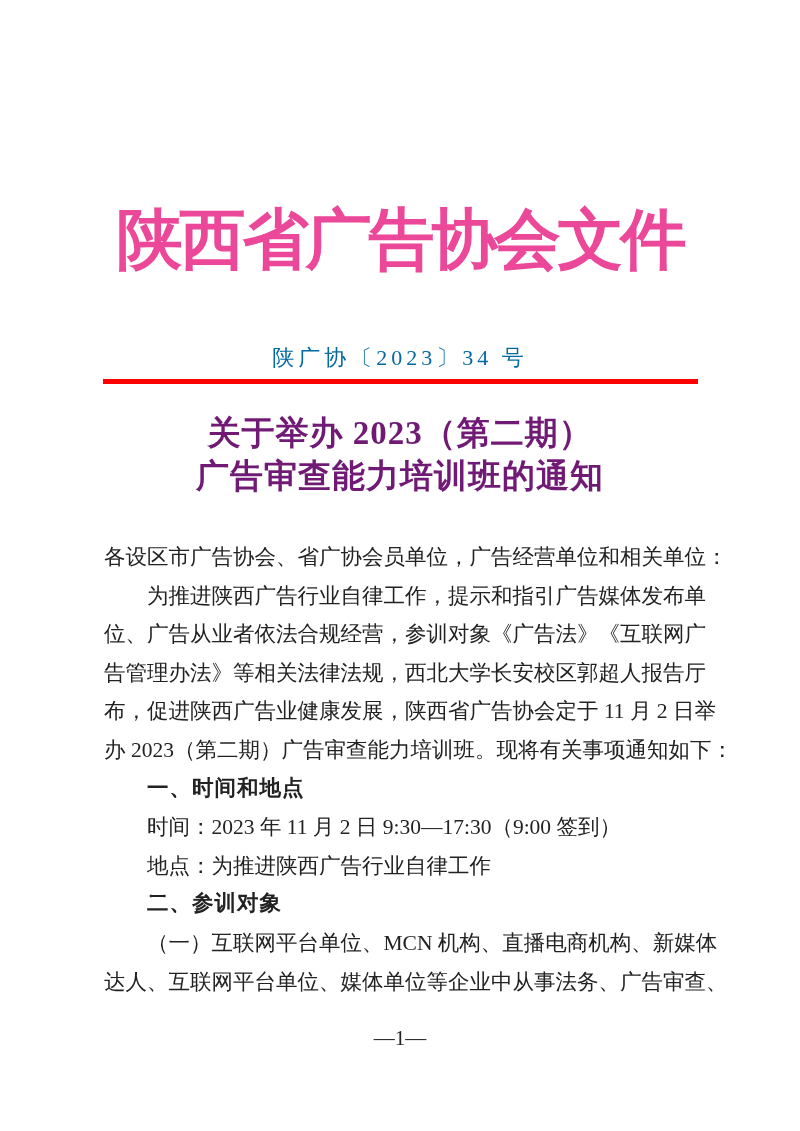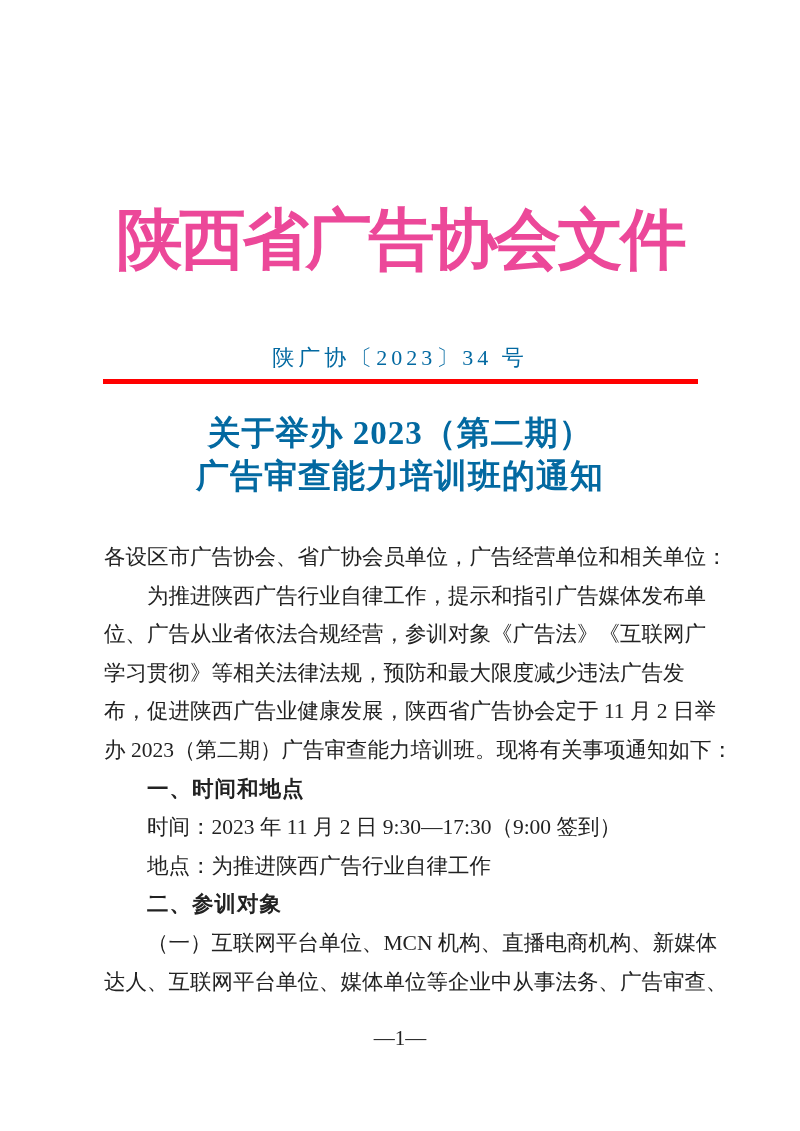--- a/index.html
+++ b/index.html
@@ -55,21 +55,21 @@
   
   .doc-title {
     position: absolute;
     top: 412px;
     left: 0;
     width: 100%;
     text-align: center;
     font-size: 33px;
     font-weight: bold;
     line-height: 43px;
-    color: #0369a1;
+    color: #701a75;
     letter-spacing: 1px;
     white-space: nowrap;
   }
   
   .body-block {
     position: absolute;
     top: 538px;
     left: 104px;
     width: 600px;
     font-size: 21.5px;
@@ -79,21 +79,21 @@
   .bl {
     line-height: 38.6px;
     height: 38.6px;
     white-space: nowrap;
   }
   .ind {
     padding-left: 43px;
   }
   .hd {
     font-weight: bold;
-    font-family: Liberation Sans, sans-serif;
+    font-family: Liberation Mono, monospace;
     letter-spacing: 1px;
   }
   
   .page-footer {
     position: absolute;
     top: 1026px;
     left: 0;
     width: 100%;
     text-align: center;
     font-size: 21px;
@@ -113,21 +113,21 @@
 
   <div class="doc-title">
     <div>关于举办 2023（第二期）</div>
     <div>广告审查能力培训班的通知</div>
   </div>
 
   <div class="body-block">
     <div class="bl">各设区市广告协会、省广协会员单位，广告经营单位和相关单位：</div>
     <div class="bl ind">为推进陕西广告行业自律工作，提示和指引广告媒体发布单</div>
     <div class="bl">位、广告从业者依法合规经营，参训对象《广告法》《互联网广</div>
-    <div class="bl">学习贯彻》等相关法律法规，预防和最大限度减少违法广告发</div>
+    <div class="bl">告管理办法》等相关法律法规，西北大学长安校区郭超人报告厅</div>
     <div class="bl">布，促进陕西广告业健康发展，陕西省广告协会定于 11 月 2 日举</div>
     <div class="bl">办 2023（第二期）广告审查能力培训班。现将有关事项通知如下：</div>
     <div class="bl ind hd">一、时间和地点</div>
     <div class="bl ind">时间：2023 年 11 月 2 日 9:30—17:30（9:00 签到）</div>
     <div class="bl ind">地点：为推进陕西广告行业自律工作</div>
     <div class="bl ind hd">二、参训对象</div>
     <div class="bl ind">（一）互联网平台单位、MCN 机构、直播电商机构、新媒体</div>
     <div class="bl">达人、互联网平台单位、媒体单位等企业中从事法务、广告审查、</div>
   </div>
 

